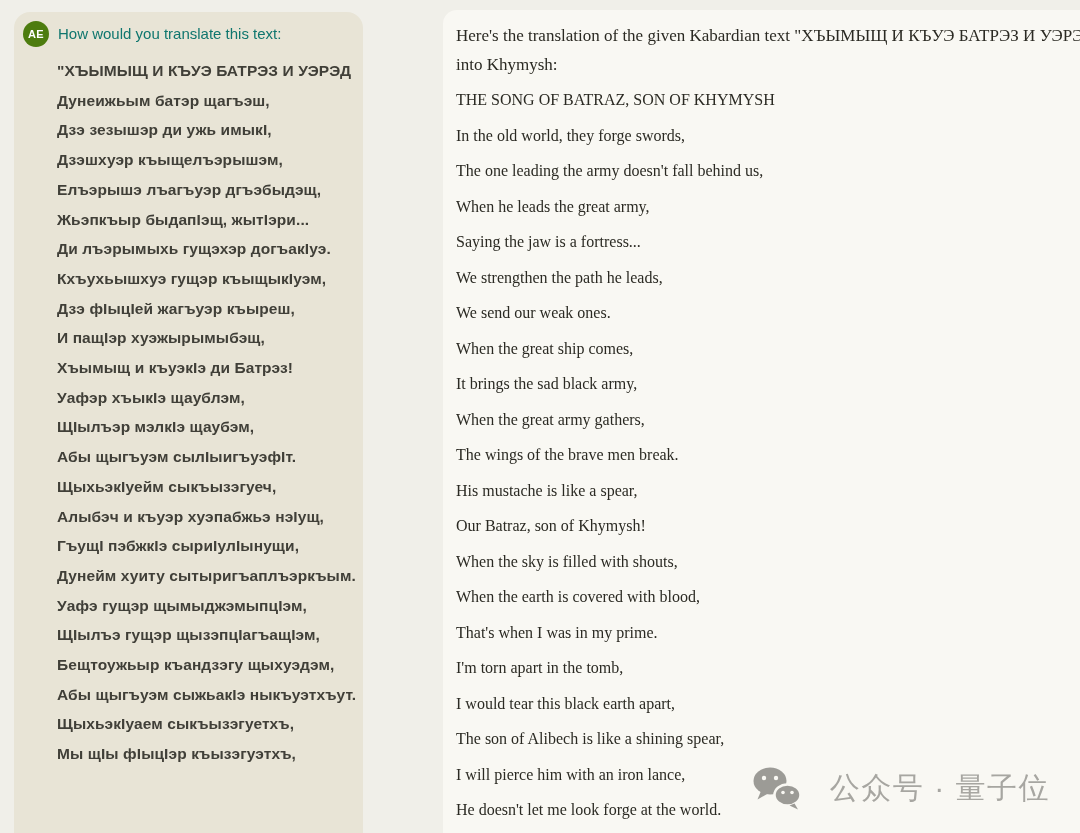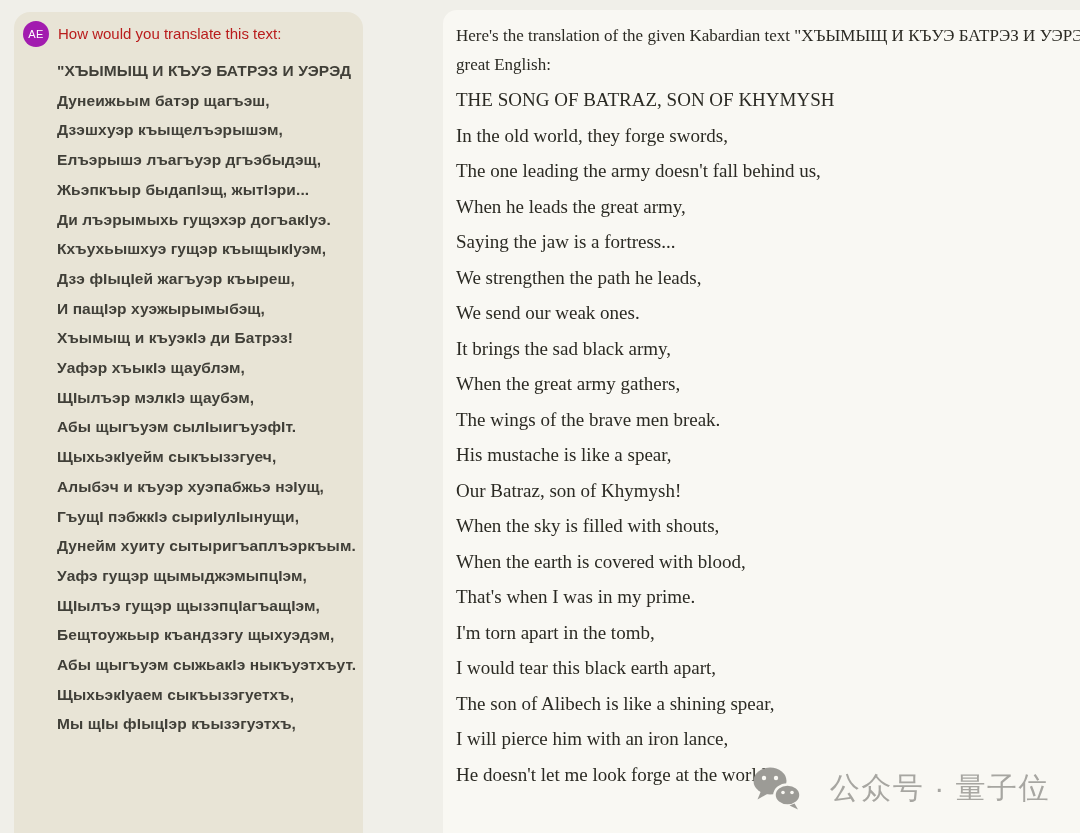--- a/index.html
+++ b/index.html
@@ -21,30 +21,30 @@
     padding: 9px 12px 0 9px;
   }
   .user-header {
     display: flex;
     align-items: center;
     gap: 9px;
   }
   .avatar {
     width: 26px; height: 26px;
     border-radius: 50%;
-    background: #a21caf;
+    background: #4d7c0f;
     color: #ffffff;
     font-size: 11px;
-    font-weight: 400;
+    font-weight: 700;
     letter-spacing: 0.4px;
     display: flex; align-items: center; justify-content: center;
     flex: none;
   }
   .question {
-    color: #b91c1c;
+    color: #0f766e;
     font-size: 15px;
     line-height: 20px;
   }
   .poem {
     margin: 9px 0 0 34px;
   }
   .poem p {
     font-size: 15.5px;
     font-weight: 700;
     line-height: 29.7px;
@@ -63,21 +63,21 @@
     font-family: "Liberation Serif", serif;
     color: #2b2a23;
   }
   .intro { margin-bottom: 7px; }
   .intro p {
     font-size: 17px;
     line-height: 28.5px;
     white-space: nowrap;
   }
   .t-title, .t-lines p {
-    font-size: 19px;
+    font-size: 16px;
     line-height: 28.5px;
     margin-bottom: 7px;
     white-space: nowrap;
   }
 
   
   .watermark {
     position: absolute;
     right: 30px; bottom: 23px;
     display: flex;
@@ -95,20 +95,21 @@
 <body>
 
 <div class="user-card">
   <div class="user-header">
     <div class="avatar">AE</div>
     <div class="question">How would you translate this text:</div>
   </div>
   <div class="poem">
       <p>"ХЪЫМЫЩ И КЪУЭ БАТРЭЗ И УЭРЭД</p>
       <p>Дунеижьым батэр щагъэш,</p>
+      <p>Дзэ зезышэр ди ужь имыкI,</p>
       <p>Дзэшхуэр къыщелъэрышэм,</p>
       <p>Елъэрышэ лъагъуэр дгъэбыдэщ,</p>
       <p>Жьэпкъыр быдапIэщ, жытIэри...</p>
       <p>Ди лъэрымыхь гущэхэр догъакIуэ.</p>
       <p>Кхъухьышхуэ гущэр къыщыкIуэм,</p>
       <p>Дзэ фIыцIей жагъуэр къыреш,</p>
       <p>И пащIэр хуэжырымыбэщ,</p>
       <p>Хъымыщ и къуэкIэ ди Батрэз!</p>
       <p>Уафэр хъыкIэ щаублэм,</p>
       <p>ЩIылъэр мэлкIэ щаубэм,</p>
@@ -122,30 +123,31 @@
       <p>Бещтоужьыр къандзэгу щыхуэдэм,</p>
       <p>Абы щыгъуэм сыжьакIэ ныкъуэтхъут.</p>
       <p>ЩыхьэкIуаем сыкъызэгуетхъ,</p>
       <p>Мы щIы фIыцIэр къызэгуэтхъ,</p>
     </div>
 </div>
 
 <div class="assistant-panel">
   <div class="intro">
     <p>Here's the translation of the given Kabardian text "ХЪЫМЫЩ И КЪУЭ БАТРЭЗ И УЭРЭД"</p>
-    <p>great English:</p>
+    <p>into Khymysh:</p>
   </div>
   <p class="t-title">THE SONG OF BATRAZ, SON OF KHYMYSH</p>
   <div class="t-lines">
       <p>In the old world, they forge swords,</p>
       <p>The one leading the army doesn't fall behind us,</p>
       <p>When he leads the great army,</p>
       <p>Saying the jaw is a fortress...</p>
       <p>We strengthen the path he leads,</p>
       <p>We send our weak ones.</p>
+      <p>When the great ship comes,</p>
       <p>It brings the sad black army,</p>
       <p>When the great army gathers,</p>
       <p>The wings of the brave men break.</p>
       <p>His mustache is like a spear,</p>
       <p>Our Batraz, son of Khymysh!</p>
       <p>When the sky is filled with shouts,</p>
       <p>When the earth is covered with blood,</p>
       <p>That's when I was in my prime.</p>
       <p>I'm torn apart in the tomb,</p>
       <p>I would tear this black earth apart,</p>

